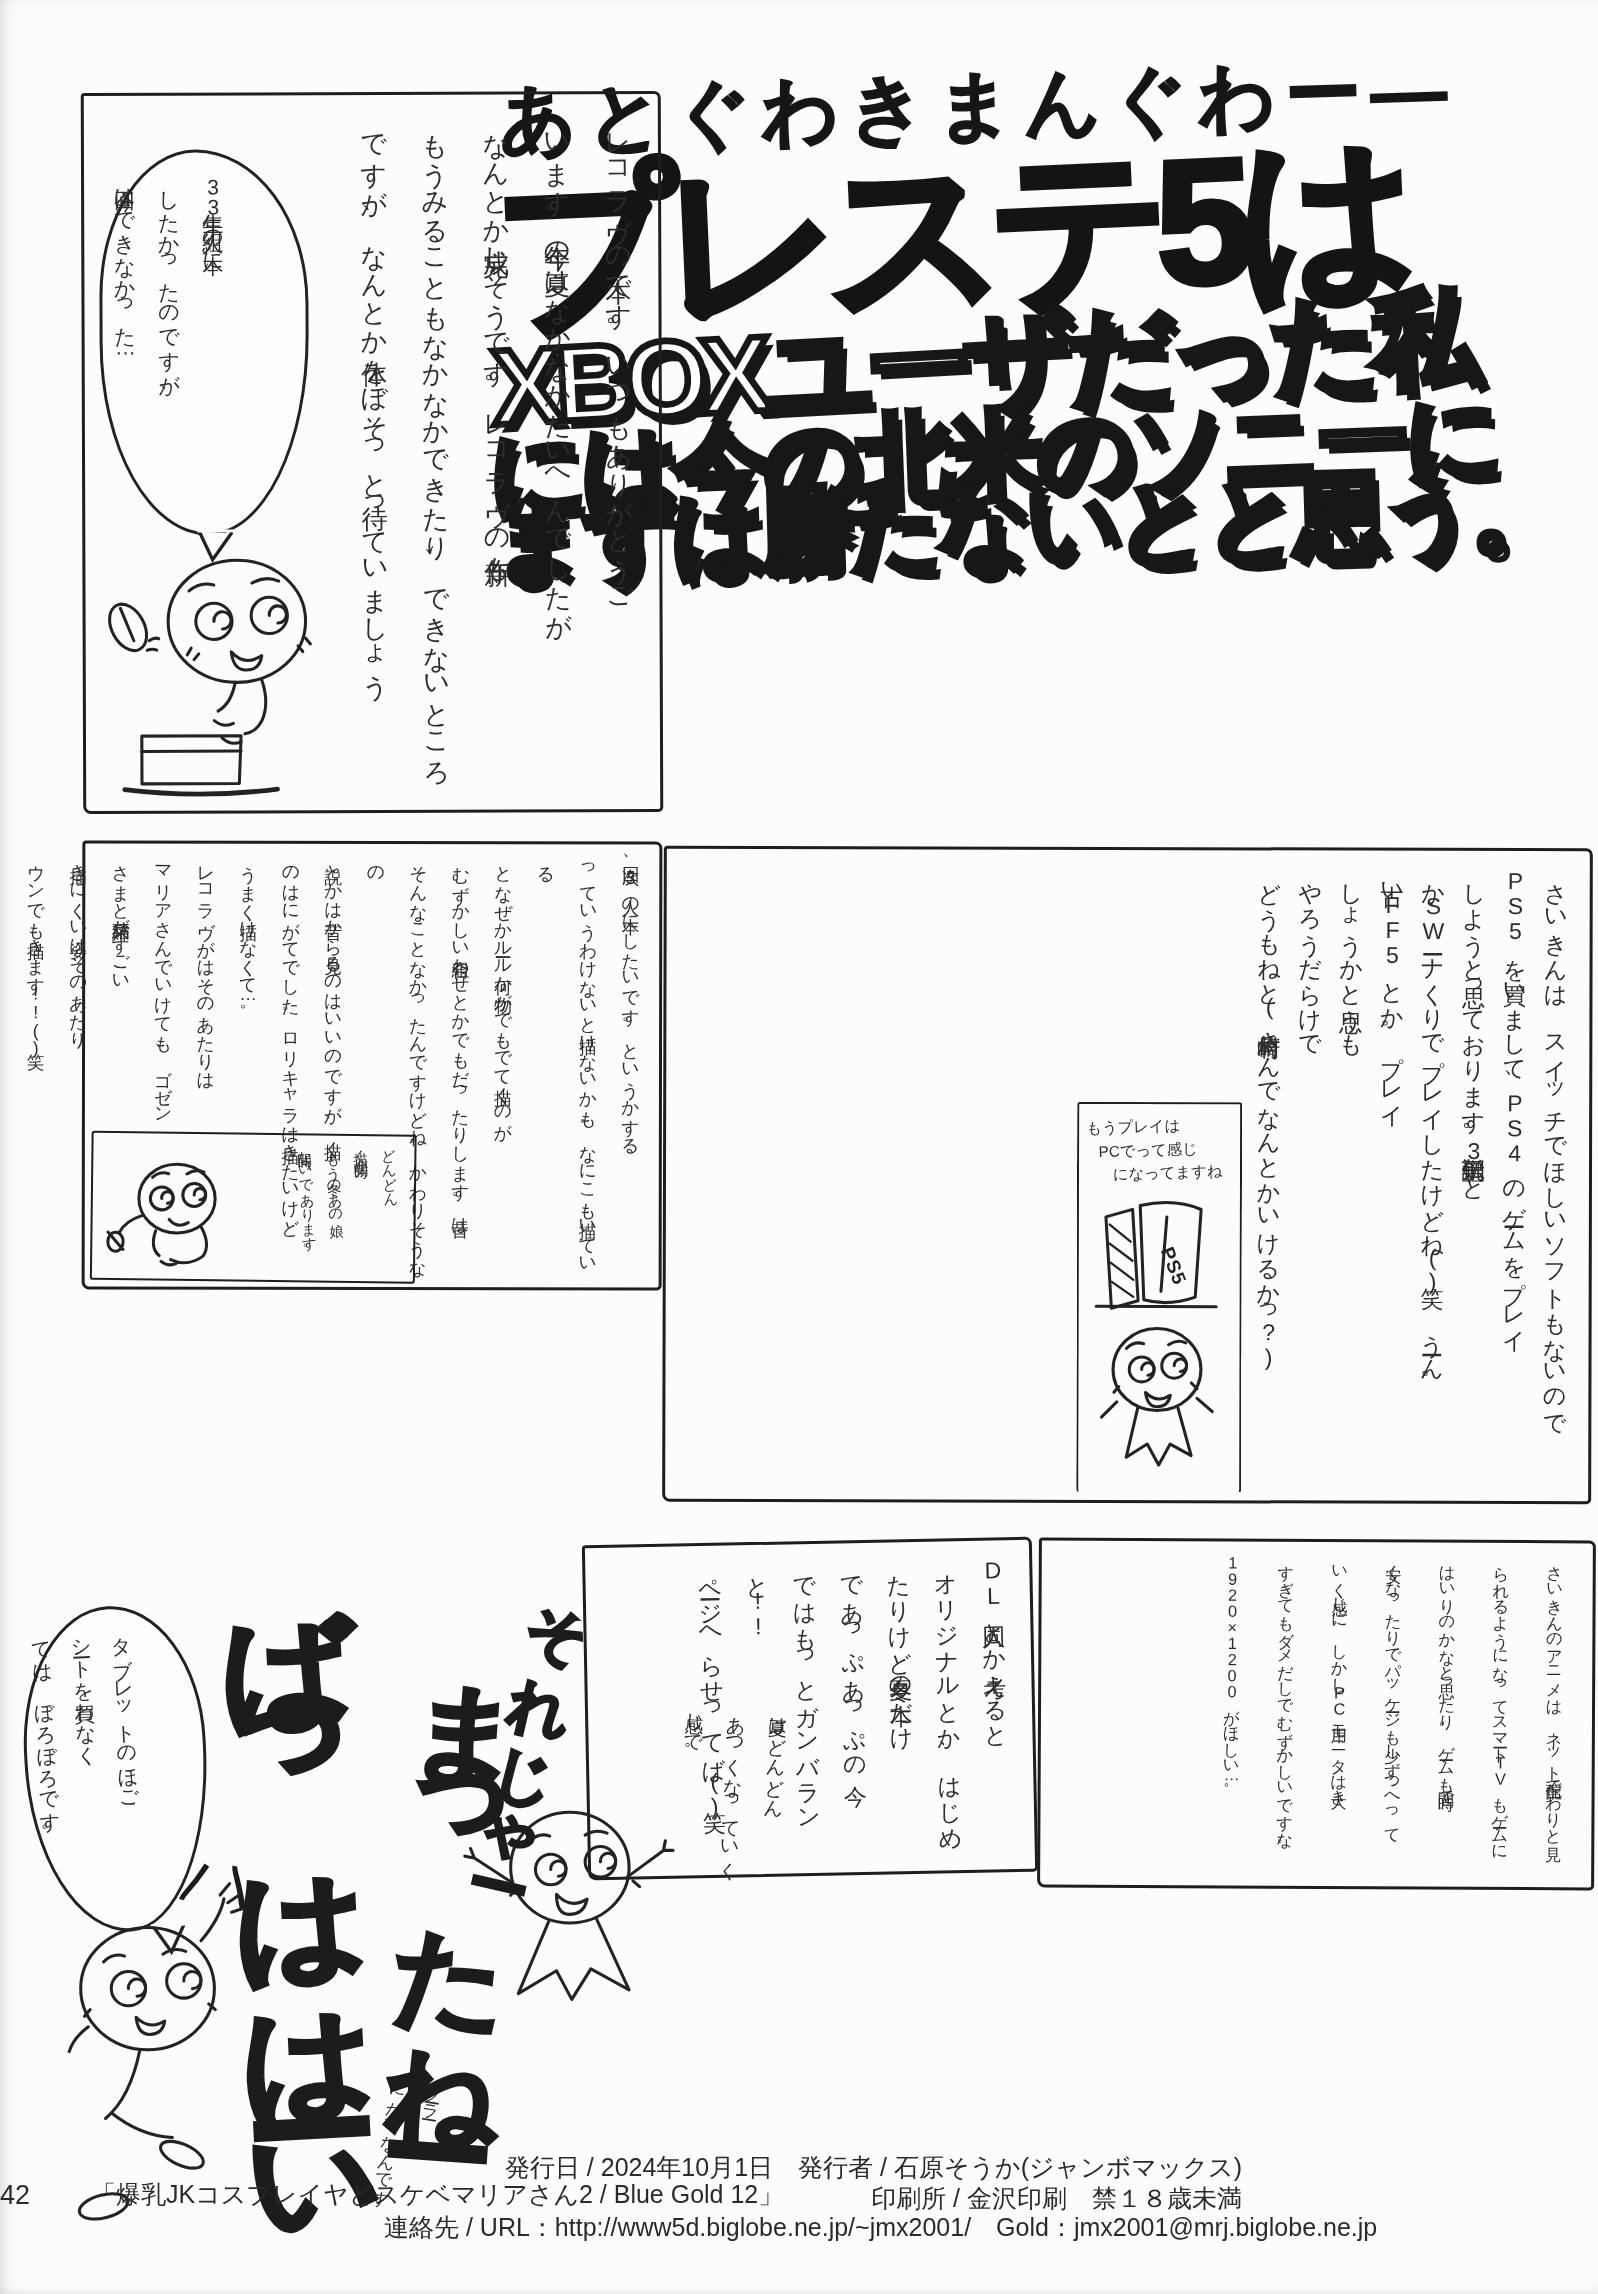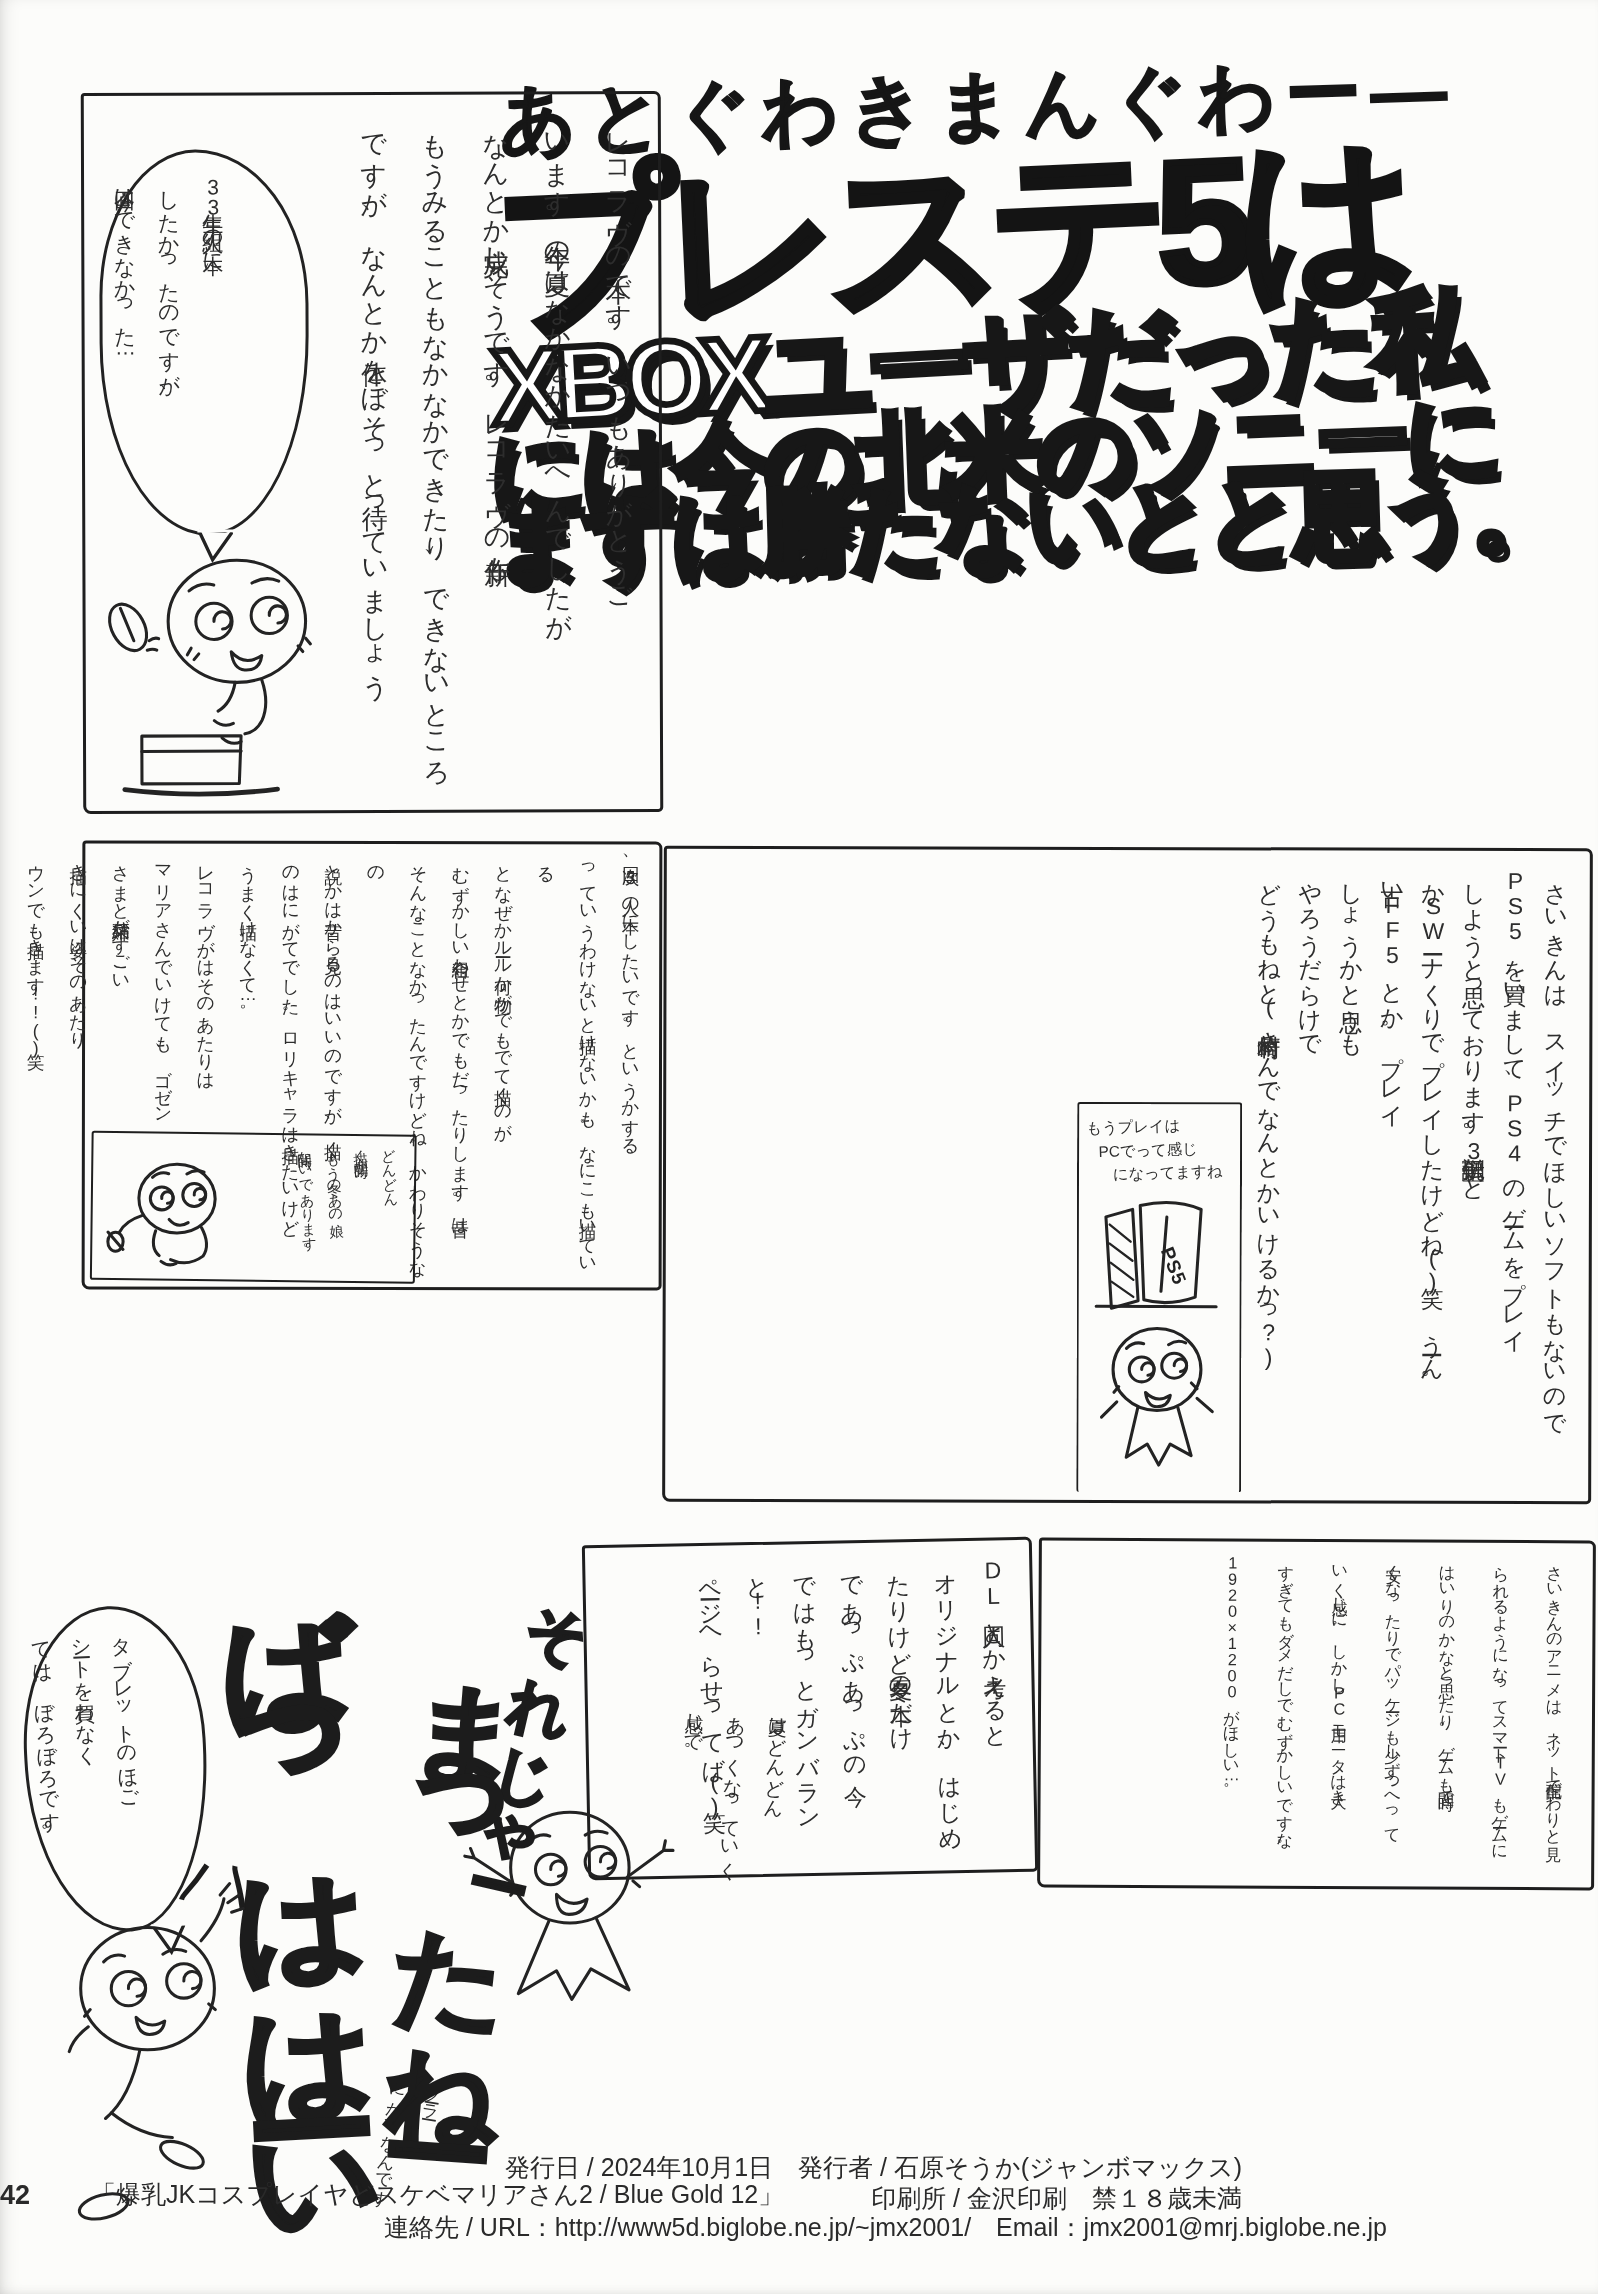--- a/index.html
+++ b/index.html
@@ -54,21 +54,21 @@
   .farewell-1{left:498px;top:1564px;font-size:61px;font-weight:800;-webkit-text-stroke:2.9px #1c1c1c;
     transform:rotate(13deg);letter-spacing:3.8px;}
   .farewell-2{left:388px;top:1608px;font-size:107px;font-weight:800;-webkit-text-stroke:3.8px #1c1c1c;
     transform:rotate(4deg) scaleX(1.05);}
   .farewell-3{left:218px;top:1522px;font-size:119px;font-weight:800;-webkit-text-stroke:4.8px #1c1c1c;
     transform:rotate(-3deg) scaleX(1.1);}
   .motion-marks{position:absolute;left:174px;top:1862px;font-size:44px;font-weight:700;color:#1c1c1c;
     transform:rotate(14deg);}
   
   .colophon{font-size:25px;color:#2a2a2a;white-space:nowrap;}
-  .pagenum{left:0px;top:2180px;font-weight:700;font-size:27px;}
+  .pagenum{left:0px;top:2180px;font-weight:400;font-size:27px;}
   .booktitle{left:91px;top:2178px;}
   .publine{right:356px;top:2151px;}
   .printline{right:356px;top:2182px;text-align:left;}
   .contactline{left:384px;top:2211px;}
   svg{display:block;}
   .stroke{fill:none;stroke:#232323;stroke-width:3.2;stroke-linecap:round;stroke-linejoin:round;}
 </style>
 </head>
 <body>
 
@@ -296,14 +296,14 @@
     <path d="M66 250 q30 24 64 26"></path>
     <ellipse cx="58" cy="348" rx="26" ry="12" transform="rotate(-14 58 348)"></ellipse>
     <ellipse cx="140" cy="294" rx="24" ry="11" transform="rotate(24 140 294)"></ellipse>
   </g>
 </svg>
 
 <div class="abs colophon pagenum">42</div>
 <div class="abs colophon booktitle">「爆乳JKコスプレイヤどスケベマリアさん2 / Blue Gold 12」</div>
 <div class="abs colophon publine">発行日 / 2024年10月1日　発行者 / 石原そうか(ジャンボマックス)</div>
 <div class="abs colophon printline">印刷所 / 金沢印刷　禁１８歳未満</div>
-<div class="abs colophon contactline">連絡先 / URL：http://www5d.biglobe.ne.jp/~jmx2001/　Email：jmx2001@mrj.biglobe.ne.jp</div>
+<div class="abs colophon contactline">連絡先 / URL：http://www5d.biglobe.ne.jp/~jmx2001/　Gold：jmx2001@mrj.biglobe.ne.jp</div>
 
 
 </body></html>

